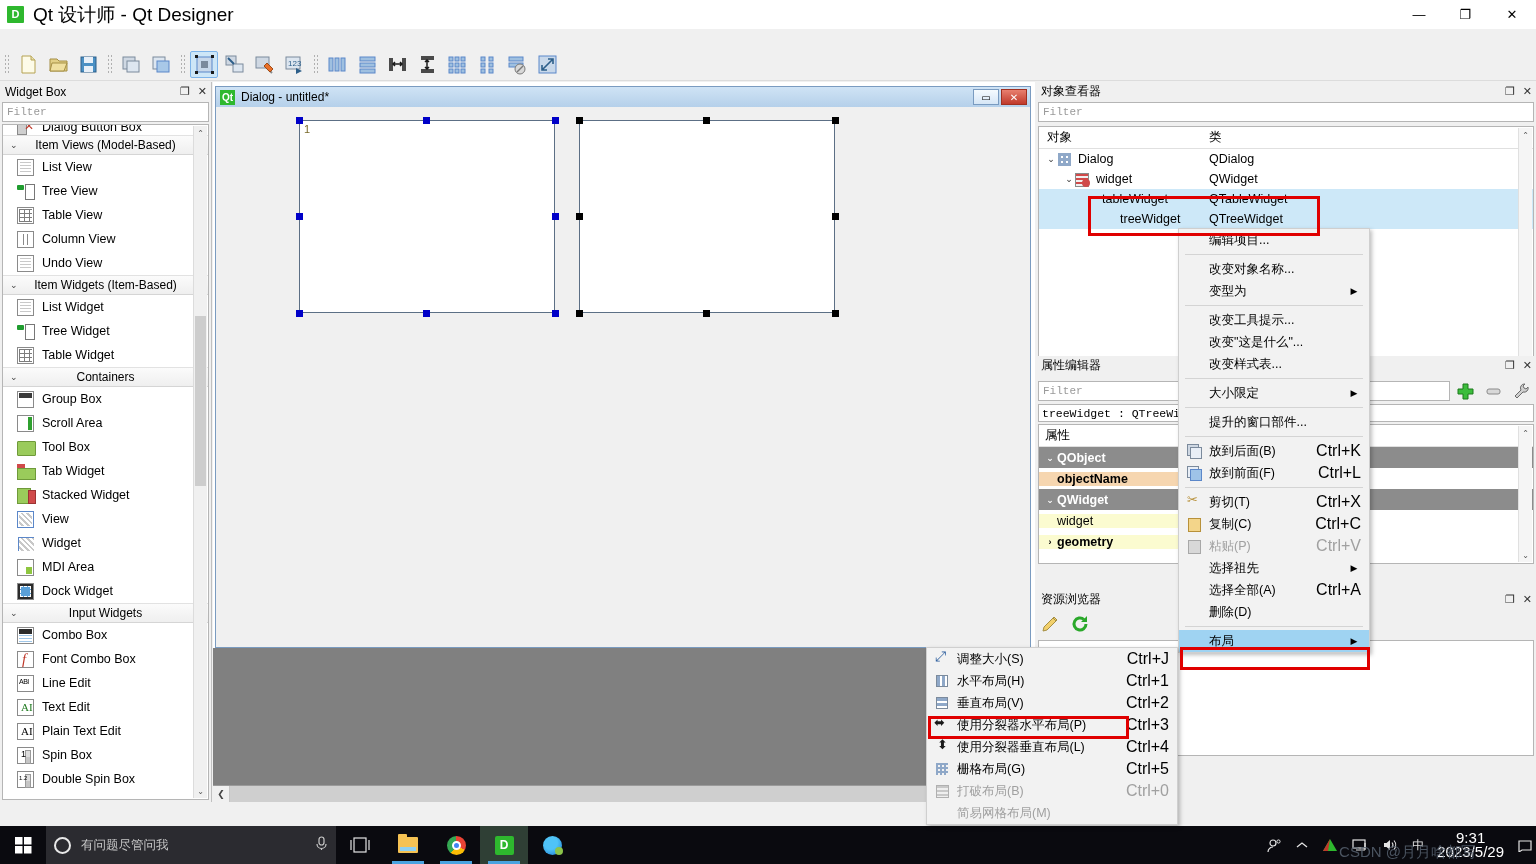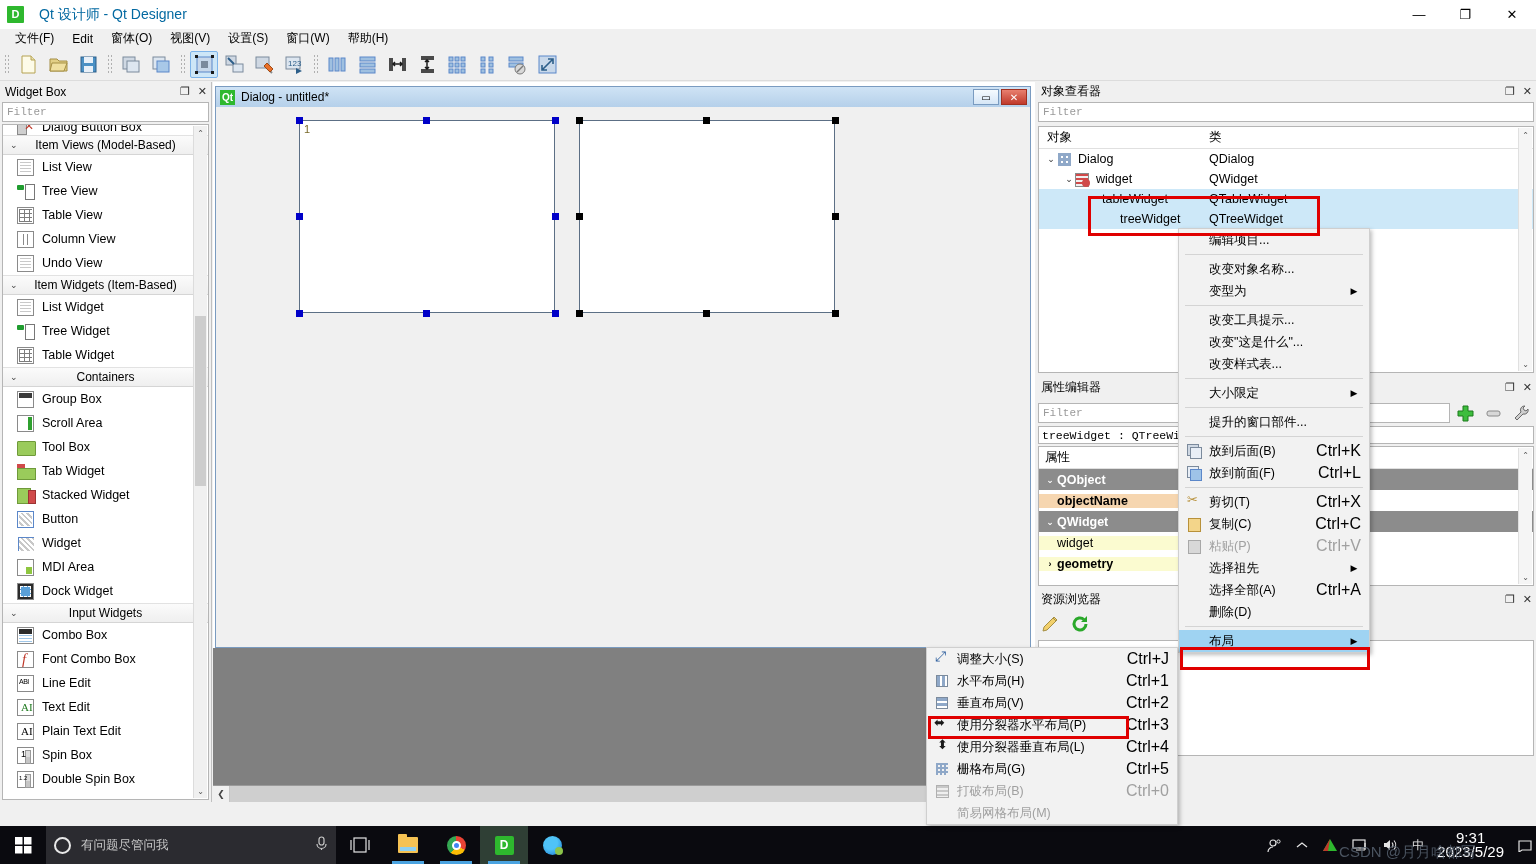--- a/index.html
+++ b/index.html
@@ -15,21 +15,21 @@
   
   .titlebar {
     position: absolute; left: 0; top: 0; width: 1536px; height: 29px;
     background: #ffffff; display: flex; align-items: center;
   }
   .app-icon {
     width: 17px; height: 17px; margin-left: 7px; background: #2eb82e;
     color: #fff; font-size: 11px; font-weight: bold; line-height: 17px;
     text-align: center; border-radius: 1px;
   }
-  .title-text { margin-left: 15px; font-size: 14px; color: #0369a1; }
+  .title-text { margin-left: 9px; font-size: 19px; color: #000000; }
   .win-btns { margin-left: auto; display: flex; height: 29px; }
   .win-btn {
     width: 46px; height: 29px; display: flex; align-items: center;
     justify-content: center; font-size: 13px; color: #000;
   }
   .win-btn.close-btn { width: 48px; }
 
   
   .menubar {
     position: absolute; left: 0; top: 29px; width: 1536px; height: 19px;
@@ -329,21 +329,21 @@
   .oi-scroll {
     position: absolute; right: 1px; top: 1px; bottom: 1px; width: 14px;
     background: #f5f5f5; border-left: 1px solid #e0e0e0;
   }
   .oi-scroll .arrow {
     height: 14px; display: flex; align-items: center; justify-content: center;
     font-size: 8px; color: #555;
   }
 
   .prop-editor {
-    position: absolute; left: 1036px; top: 378px; width: 500px; height: 210px;
+    position: absolute; left: 1036px; top: 356px; width: 500px; height: 210px;
     background: #f0f0f0;
   }
   .pe-toolrow {
     position: absolute; left: 2px; top: 24px; right: 2px; height: 22px;
     display: flex; align-items: center;
   }
   .pe-filter {
     flex: 1; height: 20px; border: 1px solid #b5b5b5; background: #fff;
     display: flex; align-items: center; padding-left: 4px;
     font-family: "Liberation Mono", "DejaVu Sans Mono", monospace;
@@ -598,29 +598,20 @@
   <div class="titlebar">
     <div class="app-icon">D</div>
     <div class="title-text">Qt 设计师 - Qt Designer</div>
     <div class="win-btns">
       <div class="win-btn">—</div>
       <div class="win-btn">❐</div>
       <div class="win-btn close-btn">✕</div>
     </div>
   </div>
 
-  <div class="menubar">
-    <div class="menu-item">文件(F)</div>
-    <div class="menu-item">Edit</div>
-    <div class="menu-item">窗体(O)</div>
-    <div class="menu-item">视图(V)</div>
-    <div class="menu-item">设置(S)</div>
-    <div class="menu-item">窗口(W)</div>
-    <div class="menu-item">帮助(H)</div>
-  </div>
 
   <div class="toolbar">
     <div class="tb-grip"></div>
     <div class="tb-btn">
       <svg width="21" height="21" viewBox="0 0 21 21">
           <path d="M4 2h9l4 4v13H4z" fill="#fdfbe8" stroke="#b5a253"></path>
           <path d="M13 2v4h4" fill="#e8e0b0" stroke="#b5a253"></path>
         </svg>
     </div>
     <div class="tb-btn">
@@ -826,21 +817,21 @@
       <div class="wb-item">
         <span class="wb-ico tabw"></span>
         <span>Tab Widget</span>
       </div>
       <div class="wb-item">
         <span class="wb-ico stacked"></span>
         <span>Stacked Widget</span>
       </div>
       <div class="wb-item">
         <span class="wb-ico frame"></span>
-        <span>Button</span>
+        <span>View</span>
       </div>
       <div class="wb-item">
         <span class="wb-ico plainw"></span>
         <span>Widget</span>
       </div>
       <div class="wb-item">
         <span class="wb-ico mdi"></span>
         <span>MDI Area</span>
       </div>
       <div class="wb-item">

